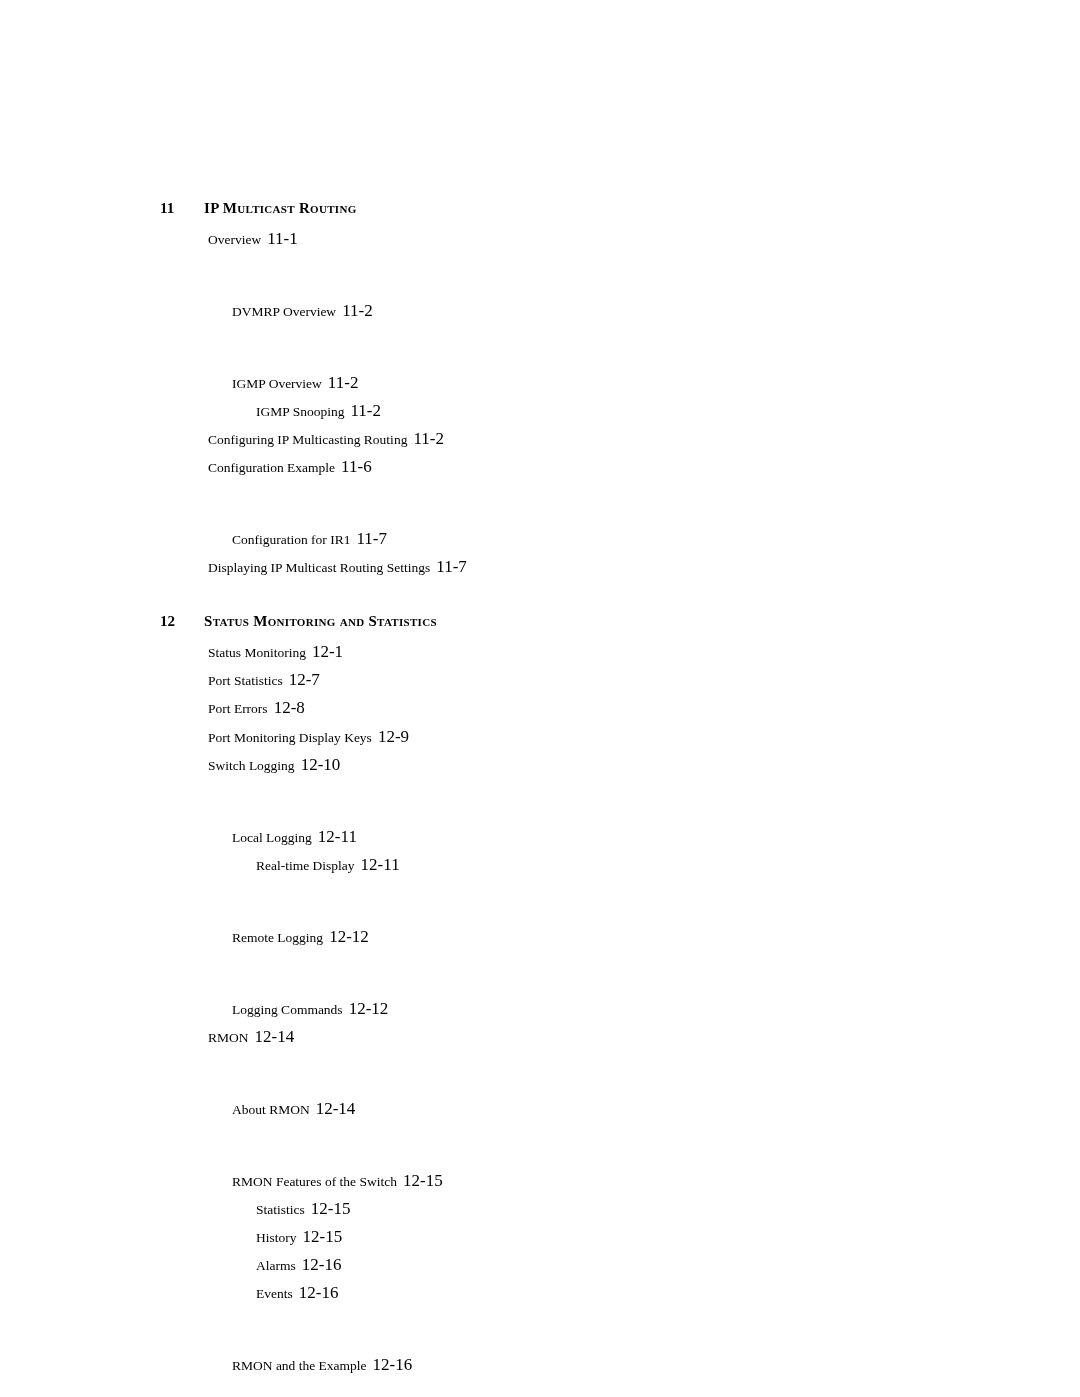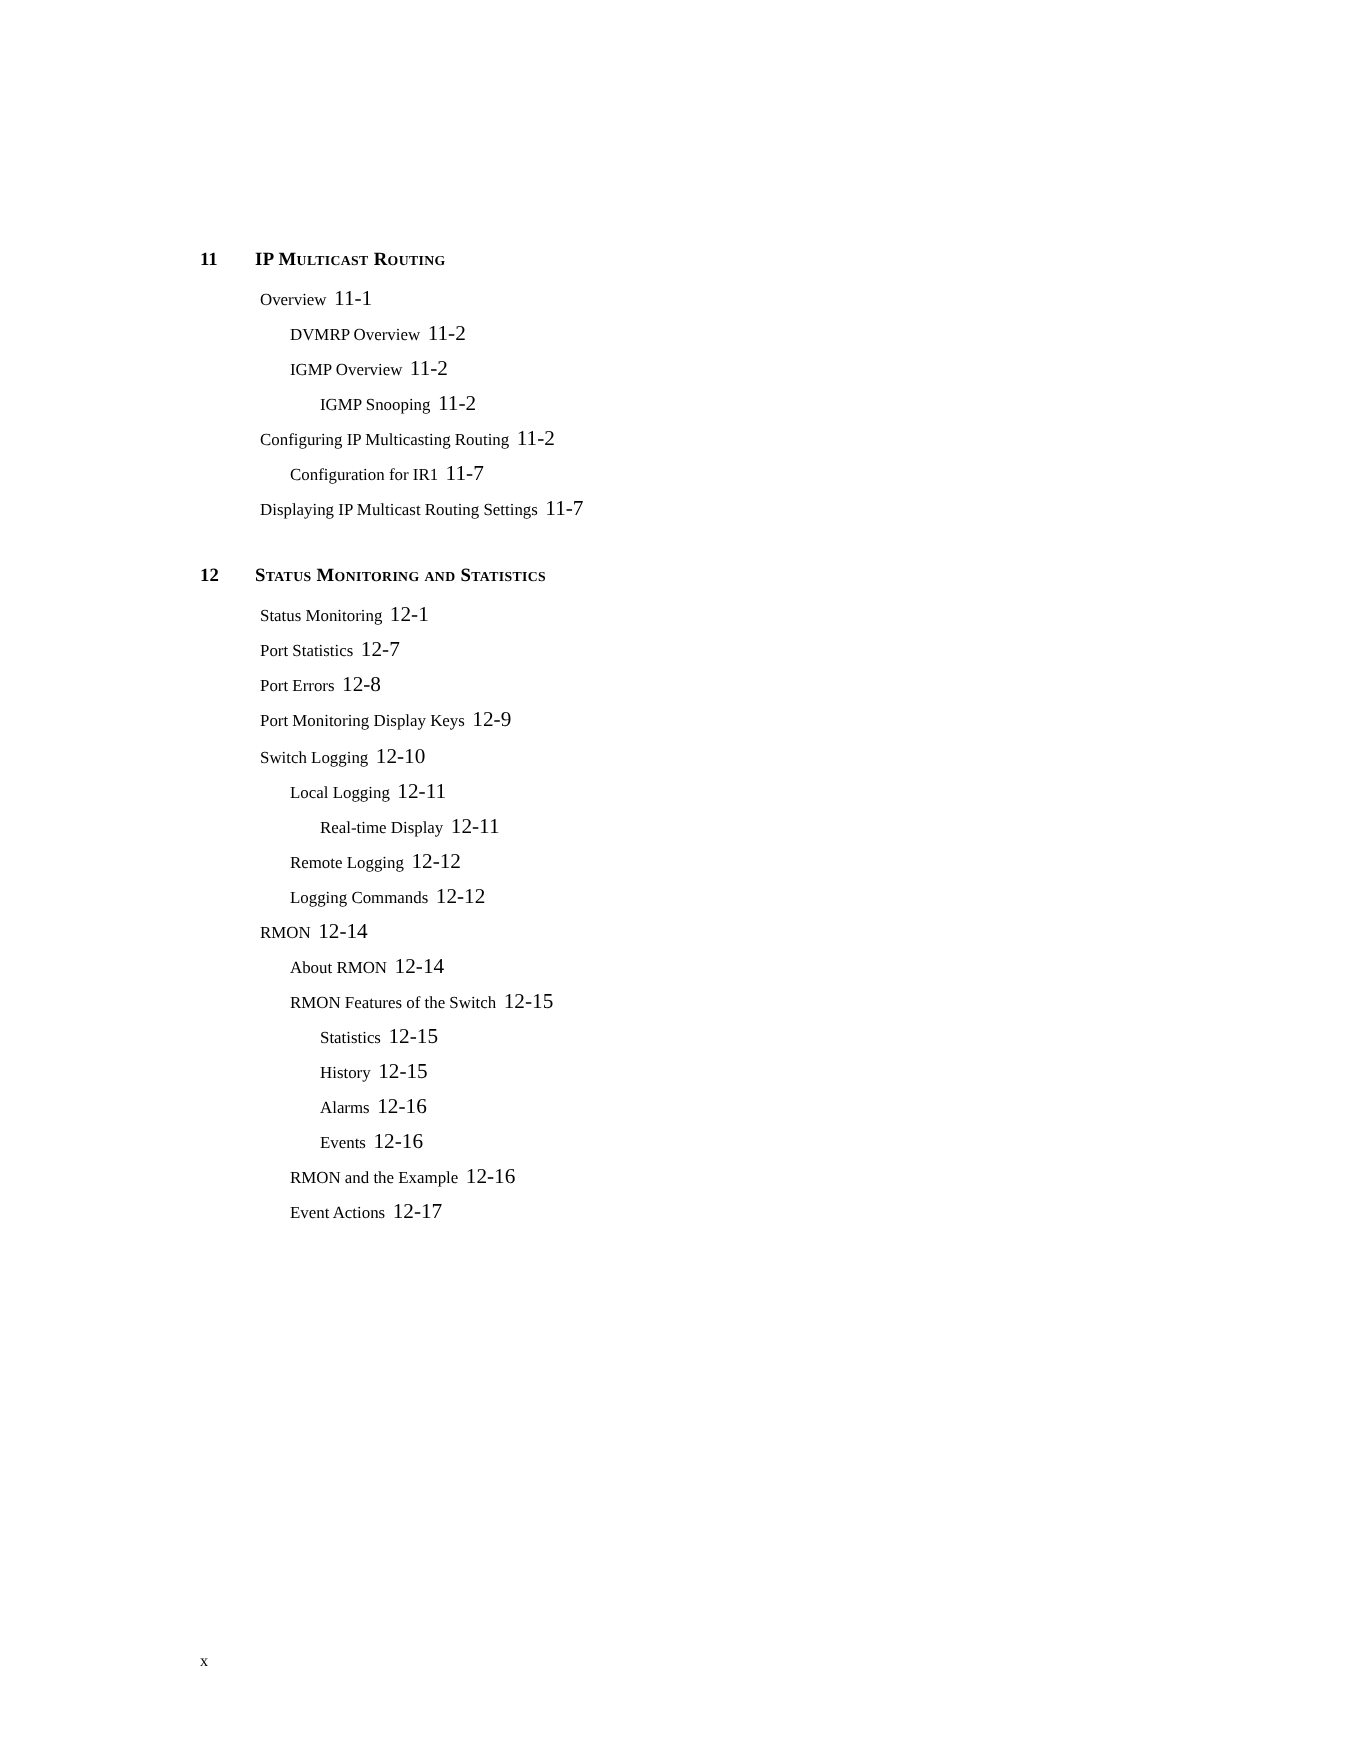--- a/index.html
+++ b/index.html
@@ -66,21 +66,21 @@
 
     .toc-entry .entry-text {
       margin-right: 6px;
     }
 
     .toc-entry .entry-page {
       font-size: 17px;
     }
 
     .indent-1 { padding-left: 0px; }
-    .indent-2 { padding-left: 24px; }
+    .indent-2 { padding-left: 24px; margin-top: 44px; }
     .indent-3 { padding-left: 48px; }
 
     .page-footer {
       position: absolute;
       bottom: 60px;
       left: 160px;
       font-size: 13px;
     }
   </style>
 </head>
@@ -108,20 +108,24 @@
             <span class="entry-page">11-2</span>
           </div>
           <div class="toc-entry indent-3">
             <span class="entry-text">IGMP Snooping</span>
             <span class="entry-page">11-2</span>
           </div>
           <div class="toc-entry indent-1">
             <span class="entry-text">Configuring IP Multicasting Routing</span>
             <span class="entry-page">11-2</span>
           </div>
+          <div class="toc-entry indent-1">
+            <span class="entry-text">Configuration Example</span>
+            <span class="entry-page">11-6</span>
+          </div>
           <div class="toc-entry indent-2">
             <span class="entry-text">Configuration for IR1</span>
             <span class="entry-page">11-7</span>
           </div>
           <div class="toc-entry indent-1">
             <span class="entry-text">Displaying IP Multicast Routing Settings</span>
             <span class="entry-page">11-7</span>
           </div>
         </div>
       </div>

